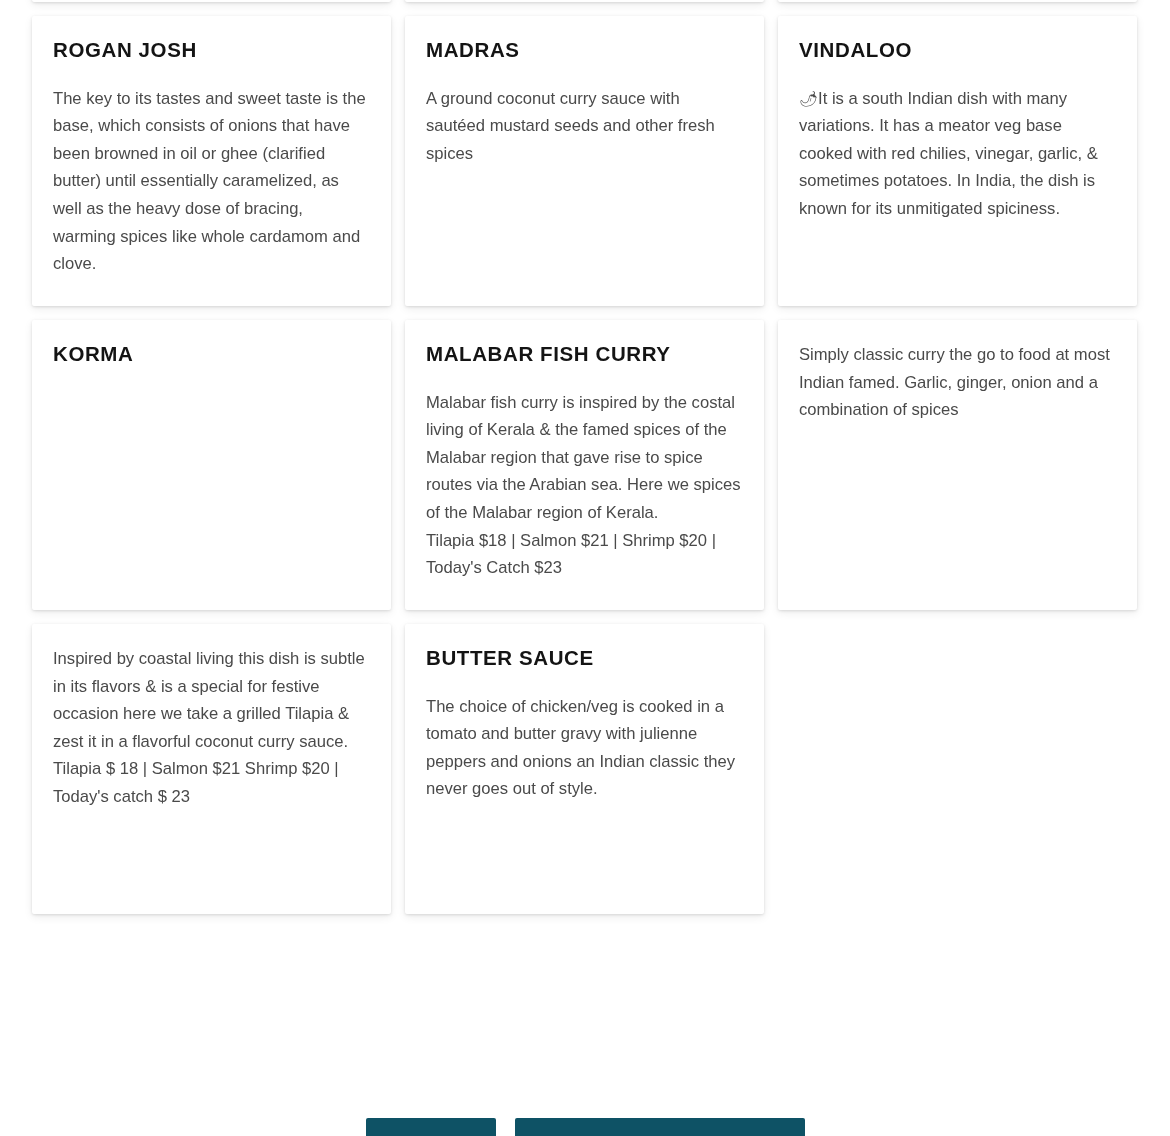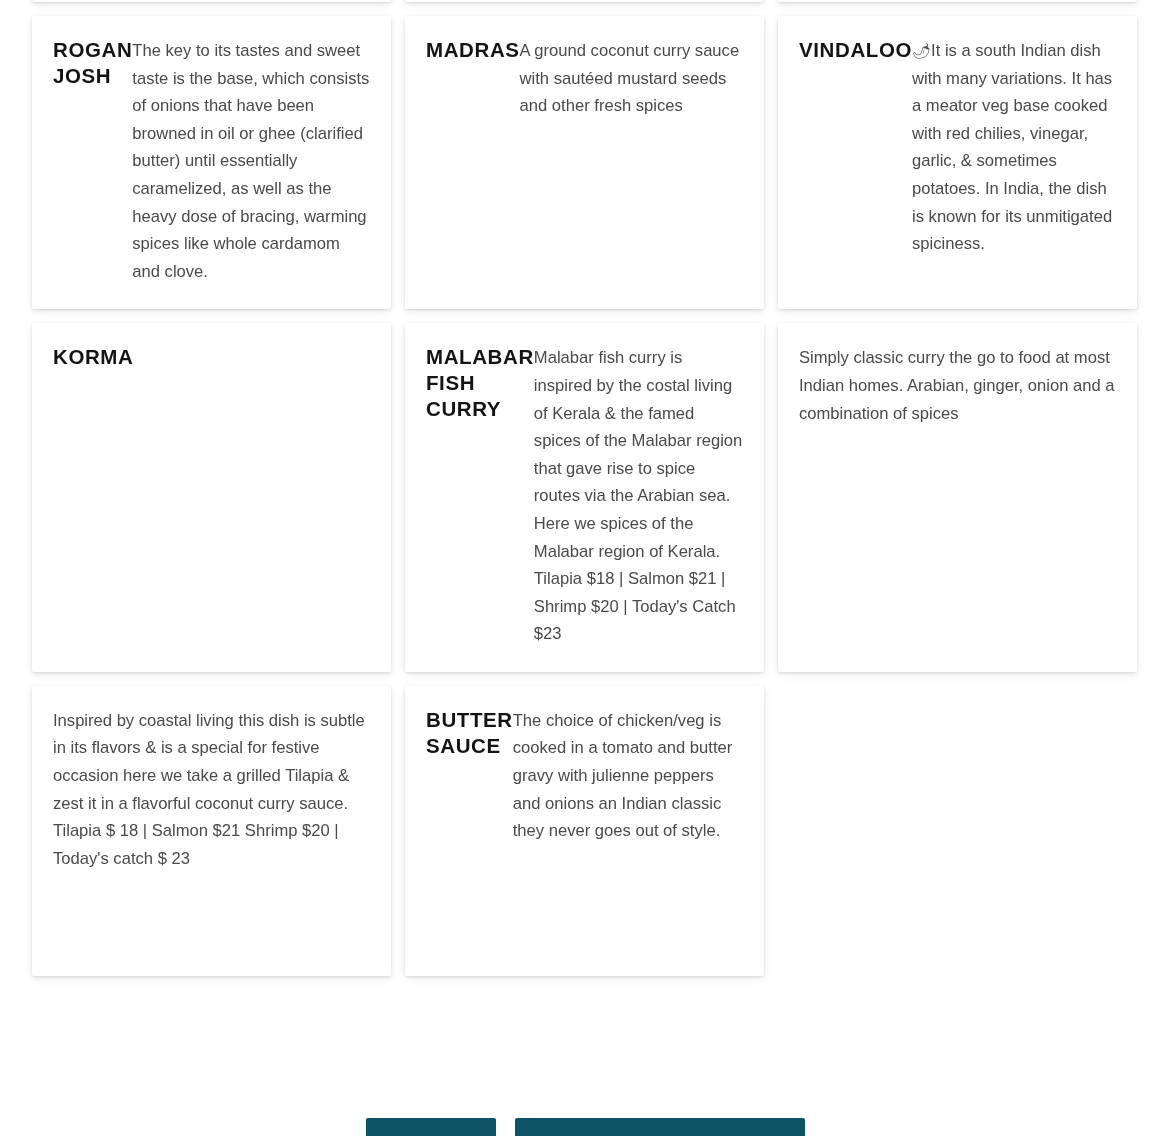--- a/index.html
+++ b/index.html
@@ -30,21 +30,21 @@
     row-gap: 14px;
   }
 
   .menu-card {
     background: #ffffff;
     border-radius: 2px;
     box-shadow: 0 1px 3px rgba(0,0,0,0.12), 0 3px 10px rgba(0,0,0,0.07);
     padding: 21px 21px 24px 21px;
     min-height: 290px;
     display: flex;
-    flex-direction: row;
+    flex-direction: column;
   }
 
   .card-title {
     font-size: 20.5px;
     font-weight: 700;
     letter-spacing: 0.6px;
     color: #141414;
     text-transform: uppercase;
     line-height: 1.25;
     margin-bottom: 22px;
@@ -134,21 +134,21 @@
     </div>
 
 
     <div class="menu-card">
       <div class="card-title">MALABAR FISH CURRY</div>
       <div class="card-desc">Malabar fish curry is inspired by the costal living of Kerala &amp; the famed spices of the Malabar region that gave rise to spice routes via the Arabian sea. Here we spices of the Malabar region of Kerala.
 Tilapia $18 | Salmon $21 | Shrimp $20 | Today's Catch $23</div>
     </div>
 
     <div class="menu-card">
-      <div class="card-desc">Simply classic curry the go to food at most Indian homes. Arabian, ginger, onion and a combination of spices</div>
+      <div class="card-desc">Simply classic curry the go to food at most Indian famed. Garlic, ginger, onion and a combination of spices</div>
     </div>
 
     <div class="menu-card">
       <div class="card-desc">Inspired by coastal living this dish is subtle in its flavors &amp; is a special for festive
 occasion here we take a grilled Tilapia &amp; zest it in a flavorful coconut curry sauce.
 Tilapia $ 18 | Salmon $21 Shrimp $20 | Today's catch $ 23</div>
     </div>
 
     <div class="menu-card">
       <div class="card-title">BUTTER SAUCE</div>

